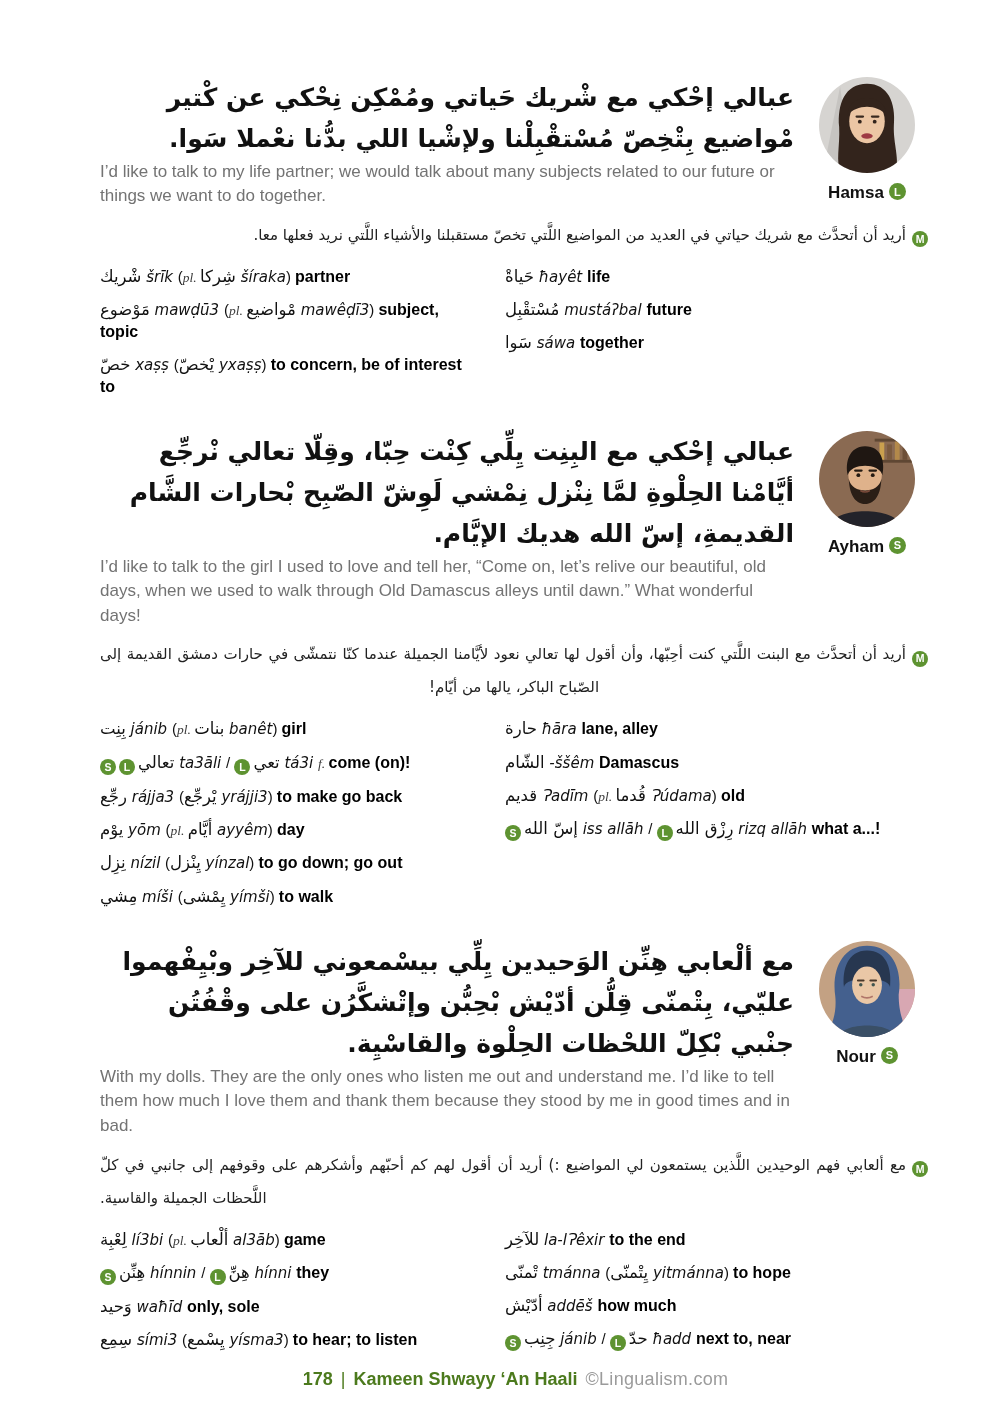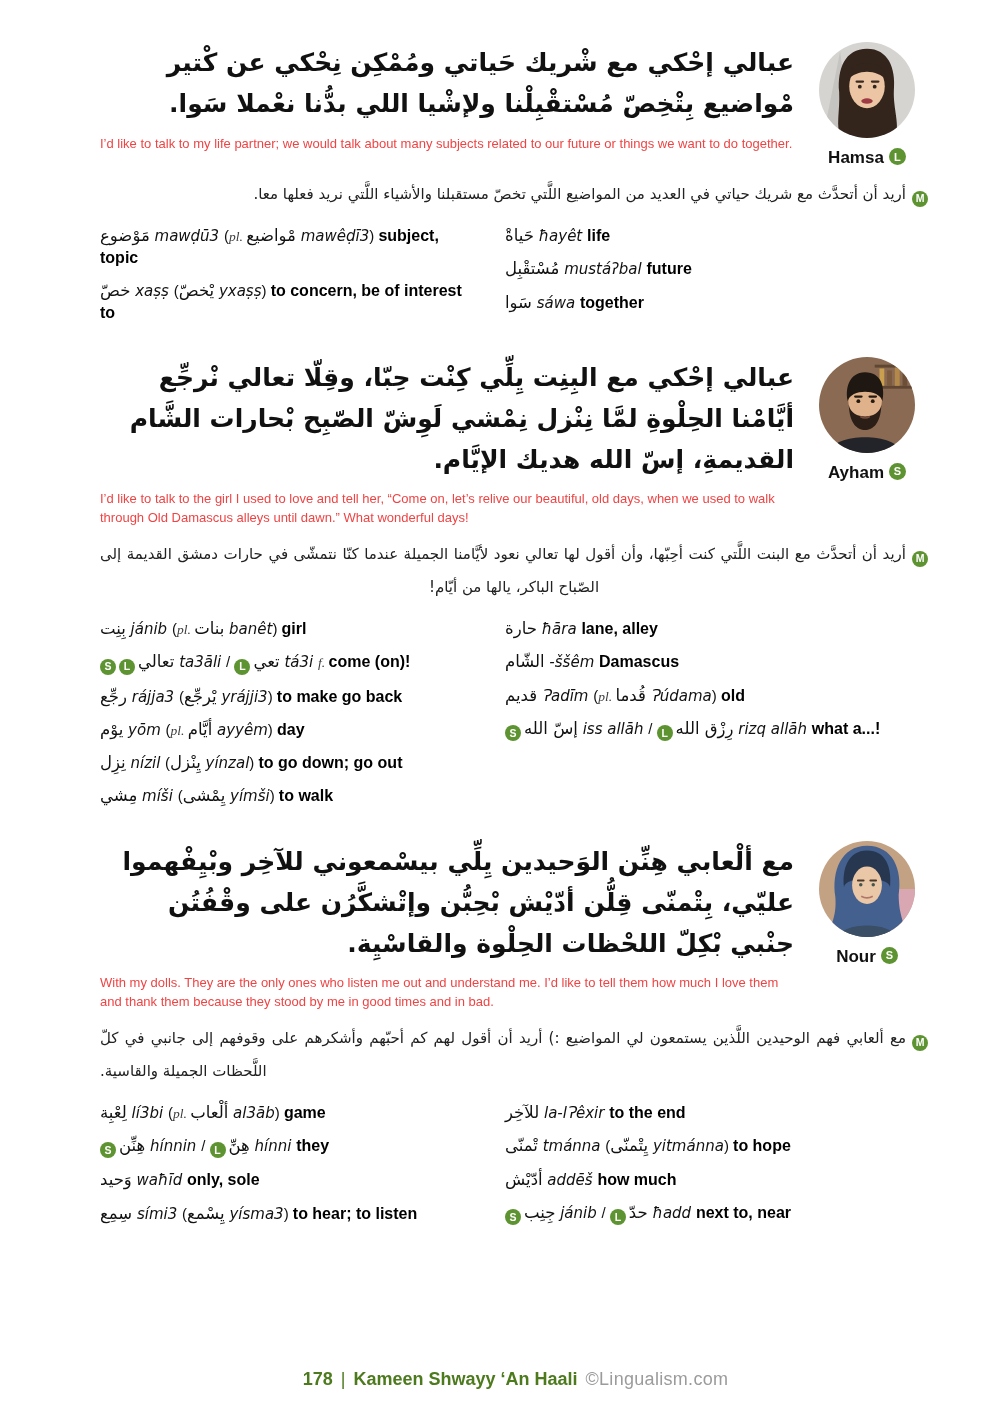--- a/index.html
+++ b/index.html
@@ -1,35 +1,35 @@
 <!DOCTYPE html>
 <html style="--badge-green: #5e9331; --footer-green: #4c7a1d; --footer-gray: #9b9b9b;"><head>
 <meta charset="utf-8">
 <style>
   html,body{margin:0;padding:0;background:#ffffff;}
   .page{
     position:relative;
     width:1000px;height:1420px;
     box-sizing:border-box;
-    padding:42px 72px 0 100px;
+    padding:77px 72px 0 100px;
     background:#fff;
     font-family:"Liberation Sans",sans-serif;
     color:#1a1a1a;
     overflow:hidden;
   }
   .section{margin-bottom:22px;}
   .section-head{display:grid;grid-template-columns:1fr 122px;column-gap:12px;}
   .headline{
     direction:rtl;text-align:right;
     font-family:"DejaVu Sans",sans-serif;
     font-weight:bold;font-size:25px;line-height:1.65;
     color:#111;
   }
   .english{
-    font-size:13px;line-height:1.45;margin-top:10px;max-width:712px;color:#ef4444;
+    font-size:17px;line-height:1.45;max-width:712px;color:#737373;
   }
   .speaker{display:flex;flex-direction:column;align-items:center;}
   .avatar{width:96px;height:96px;border-radius:50%;overflow:hidden;flex:0 0 auto;}
   .avatar svg{display:block;width:100%;height:100%;}
   .speaker-name{margin-top:10px;font-weight:bold;font-size:17px;display:flex;align-items:flex-start;gap:5px;color:#111;}
   .badge{
     display:inline-flex;align-items:center;justify-content:center;
     width:17px;height:17px;border-radius:50%;
     background:var(--badge-green,#5e9331);color:#fff;
     font-weight:bold;font-size:11px;font-family:"Liberation Sans",sans-serif;
@@ -93,20 +93,21 @@
           <span>Hamsa</span>
           <span class="badge">L</span>
         </div>
       </div>
     </div>
     <div class="msa msa-right">
       <span class="badge">M</span><span>أريد أن أتحدَّث مع شريك حياتي في العديد من المواضيع اللَّتي تخصّ مستقبلنا والأشياء اللَّتي نريد فعلها معا.</span>
     </div>
     <div class="vocab">
       <div class="vcol">
+          <div class="vocab-row"><span class="seg-ar">شْريك</span><span class="seg-tr"> šrīk </span><span class="seg-txt">(</span><span class="seg-pl">pl. </span><span class="seg-ar">شِركا</span><span class="seg-tr"> šíraka</span><span class="seg-txt">) </span><span class="seg-en">partner</span></div>
           <div class="vocab-row"><span class="seg-ar">مَوْضوع</span><span class="seg-tr"> mawḍū3 </span><span class="seg-txt">(</span><span class="seg-pl">pl. </span><span class="seg-ar">مْواضيع</span><span class="seg-tr"> mawêḍī3</span><span class="seg-txt">) </span><span class="seg-en">subject, topic</span></div>
           <div class="vocab-row"><span class="seg-ar">خصّ</span><span class="seg-tr"> xaṣṣ </span><span class="seg-txt">(</span><span class="seg-ar">يْخصّ</span><span class="seg-tr"> yxaṣṣ</span><span class="seg-txt">) </span><span class="seg-en">to concern, be of interest to</span></div>
         </div>
       <div class="vcol">
           <div class="vocab-row"><span class="seg-ar">حَياةْ</span><span class="seg-tr"> ħayêt </span><span class="seg-en">life</span></div>
           <div class="vocab-row"><span class="seg-ar">مُسْتقْبِل</span><span class="seg-tr"> mustáʔbal </span><span class="seg-en">future</span></div>
           <div class="vocab-row"><span class="seg-ar">سَوا</span><span class="seg-tr"> sáwa </span><span class="seg-en">together</span></div>
         </div>
     </div>
   </div>

